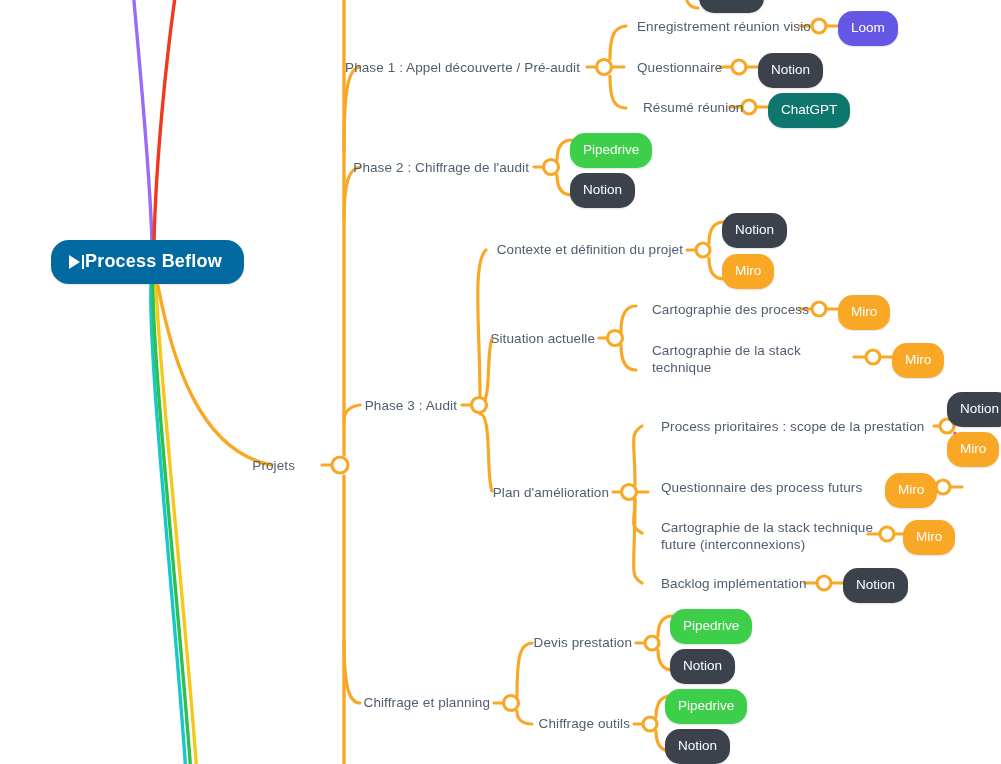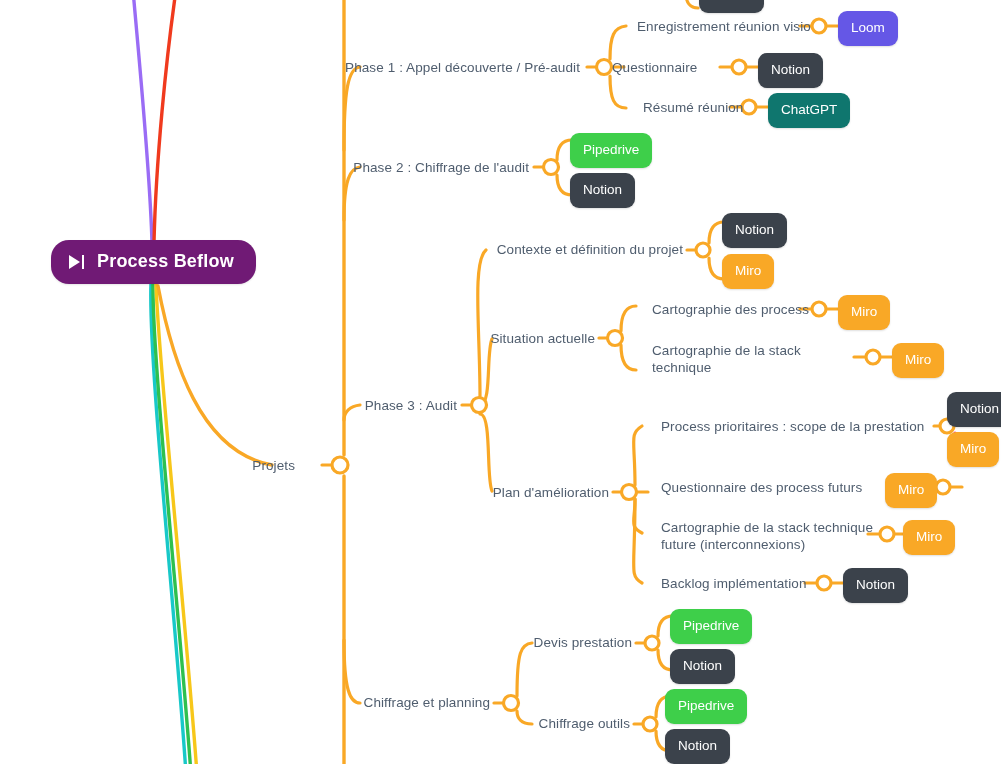--- a/index.html
+++ b/index.html
@@ -27,22 +27,21 @@
   }
   .node {
     position: absolute;
     box-sizing: border-box;
     white-space: nowrap;
   }
   
   .root-pill {
     display: flex;
     align-items: center;
-    gap: 12px;
-    background: #701a75;
+    background: #0369a1;
     border-radius: 18px;
     padding: 11px 22px 12px 18px;
     box-shadow: 0 1px 2px rgba(0,0,0,0.10);
   }
   .root-pill .root-label {
     color: #ffffff;
     font-size: 18px;
     font-weight: bold;
     letter-spacing: 0.2px;
   }
@@ -72,21 +71,21 @@
   .topic {
     color: #4f5d6e;
     font-size: 13.5px;
     line-height: 17px;
     letter-spacing: 0.1px;
   }
   .topic.right { text-align: left; }
   .topic.to-left { text-align: right; }
   
   .chip {
-    border-radius: 9px;
+    border-radius: 15px;
     color: #ffffff;
     font-size: 13.5px;
     line-height: 1;
     padding: 10px 13px 11px 13px;
     box-shadow: 0 1px 2px rgba(0,0,0,0.13);
     text-align: center;
   }
   .chip.notion   { background: #3b424b; }
   .chip.miro     { background: #f9a826; }
   .chip.pipedrive{ background: #3ecf4a; }
@@ -217,21 +216,21 @@
     <span class="root-label">Process Beflow</span>
   </div>
 
   <div class="node topic to-left" style="left:200px; top:457px; width:95px;">Projets</div>
 
   <div class="node topic to-left" style="left:305px; top:59px; width:275px;">Phase 1 : Appel découverte / Pré-audit</div>
 
   <div class="node topic right" style="left:637px; top:18px;">Enregistrement réunion visio</div>
   <div class="node chip loom" style="left:838px; top:11px;">Loom</div>
 
-  <div class="node topic right" style="left:612px; top:59px;text-align:right;">Questionnaire</div>
+  <div class="node topic right" style="left:637px; top:59px;text-align:right;">Questionnaire</div>
   <div class="node chip notion" style="left:758px; top:53px;">Notion</div>
 
   <div class="node topic right" style="left:637px; top:99px;margin-left:6px;">Résumé réunion</div>
   <div class="node chip chatgpt" style="left:768px; top:93px;">ChatGPT</div>
 
   <div class="node chip notion" style="left:699px; top:-22px;">Notion</div>
 
   <div class="node topic to-left" style="left:305px; top:159px; width:224px;">Phase 2 : Chiffrage de l'audit</div>
   <div class="node chip pipedrive" style="left:570px; top:133px;">Pipedrive</div>
   <div class="node chip notion" style="left:570px; top:173px;">Notion</div>

